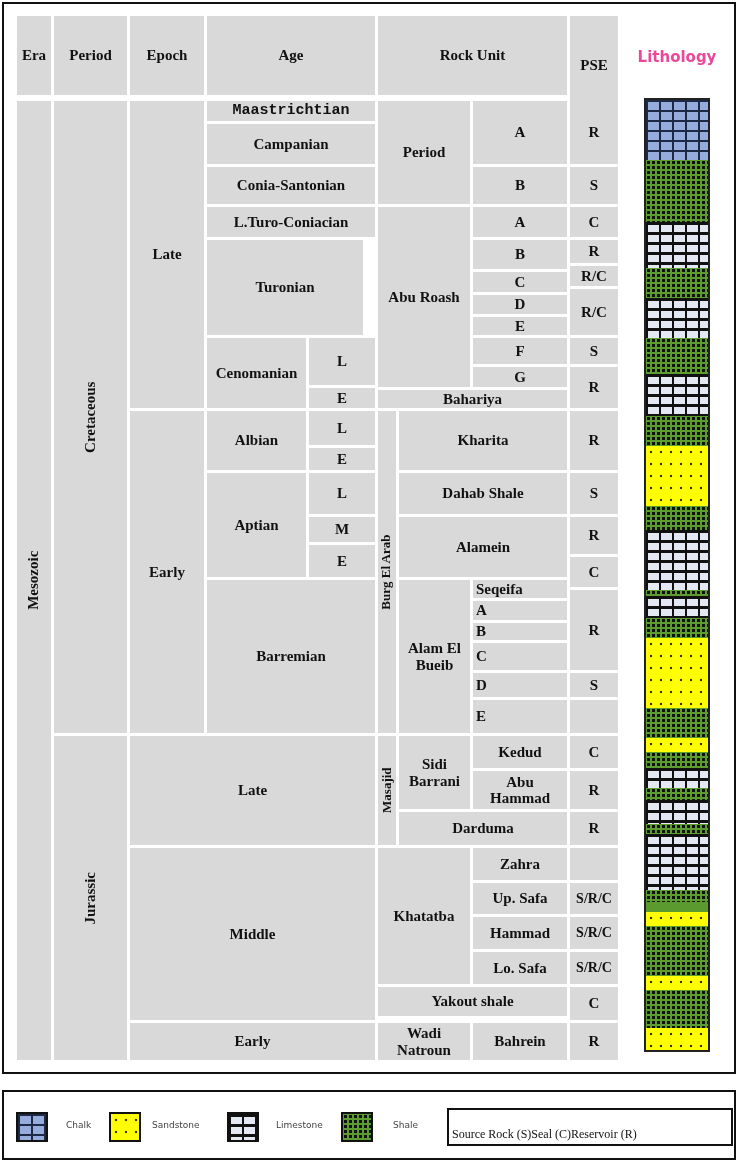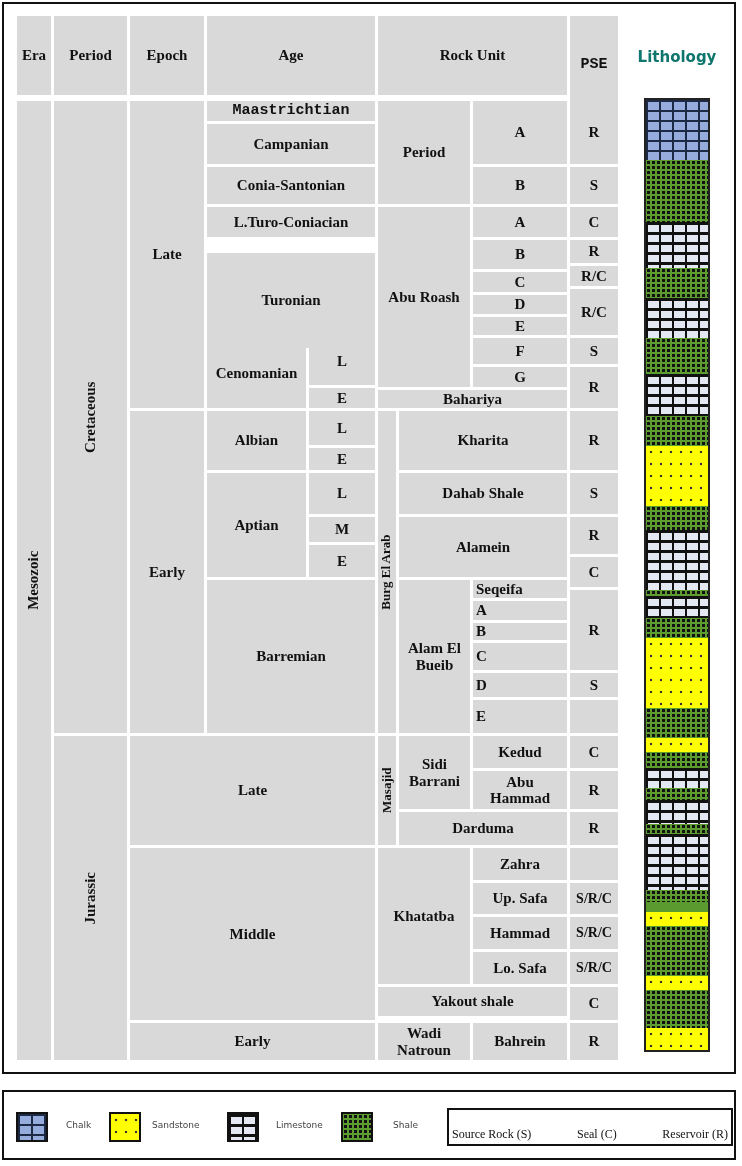--- a/index.html
+++ b/index.html
@@ -7,21 +7,21 @@
          font-family:"Liberation Serif", "DejaVu Serif", serif; }
   .frame { position:absolute; left:2px; top:2px; width:734px; height:1072px;
            border:2px solid #111; box-sizing:border-box; background:#fff; }
   .cell { position:absolute; background:#d9d9d9; display:flex; align-items:center;
           justify-content:center; text-align:center; font-weight:bold; color:#111;
           font-size:15px; line-height:1.1; box-sizing:border-box; }
   .hdr { font-size:15px; }
   .left { justify-content:flex-start; padding-left:3px; }
   .vert span { display:inline-block; transform:rotate(-90deg); white-space:nowrap; }
   .litho-title { position:absolute; left:632px; top:48px; width:90px; text-align:center;
-                 font-family:"DejaVu Sans", sans-serif; font-weight:bold; font-size:15px; color:#0f766e; }
+                 font-family:"DejaVu Sans", sans-serif; font-weight:bold; font-size:15px; color:#ec4899; }
   .column { position:absolute; left:644px; top:98px; width:66px; height:954px;
             border:2px solid #222; box-sizing:border-box; overflow:hidden; background:#5a9a2e; }
   .seg { position:absolute; left:0; width:100%; }
   .chalk { background-color:#95acdc;
     background-image:
       linear-gradient(#1d2a45 2px, transparent 2px),
       linear-gradient(90deg, #1d2a45 2px, transparent 2px);
     background-size:13px 10px, 13px 10px; }
   .lime { background-color:#e4e8f2;
     background-image:
@@ -35,33 +35,33 @@
     background-image: radial-gradient(circle, #333 1.2px, transparent 1.6px);
     background-size:10px 12px; }
   .legend { position:absolute; left:2px; top:1090px; width:734px; height:70px;
             border:2px solid #111; box-sizing:border-box; background:#fff; }
   .sw { position:absolute; top:20px; width:32px; height:30px; border:2px solid #111; box-sizing:border-box; }
   .swl { position:absolute; top:28px; font-family:"DejaVu Sans", sans-serif; font-size:9px; color:#444; }
   .pse-box { position:absolute; left:443px; top:16px; width:286px; height:38px;
              border:2px solid #111; box-sizing:border-box; font-size:12px; color:#111;
              font-family:"Liberation Serif", serif; }
   .pse-title { position:absolute; left:0; right:0; top:2px; text-align:center; }
-  .pse-row { position:absolute; left:3px; right:3px; top:17px; display:flex; justify-content:space-between; }
+  .pse-row { position:absolute; left:3px; right:3px; top:17px; display:flex; justify-content:flex-start; }
 </style>
 </head>
 <body>
 
 <div class="frame"></div>
 
 <div class="cell hdr" style="left:17px;top:16px;width:34px;height:79px;">Era</div>
 <div class="cell hdr" style="left:54px;top:16px;width:73px;height:79px;">Period</div>
 <div class="cell hdr" style="left:130px;top:16px;width:74px;height:79px;">Epoch</div>
 <div class="cell hdr" style="left:207px;top:16px;width:168px;height:79px;">Age</div>
 <div class="cell hdr" style="left:378px;top:16px;width:189px;height:79px;">Rock Unit</div>
-<div class="cell hdr" style="left:570px;top:16px;width:48px;height:98px;font-family:Liberation Mono, monospace;">PSE</div>
+<div class="cell hdr" style="left:570px;top:16px;width:48px;height:98px;">PSE</div>
 <div class="litho-title">Lithology</div>
 
 <div class="cell vert" style="left:17px;top:101px;width:34px;height:959px;">
     <span>Mesozoic</span>
   </div>
 
 <div class="cell vert" style="left:54px;top:101px;width:73px;height:632px;">
     <span>Cretaceous</span>
   </div>
 <div class="cell vert" style="left:54px;top:736px;width:73px;height:324px;">
@@ -71,21 +71,21 @@
 <div class="cell" style="left:130px;top:101px;width:74px;height:307px;">Late</div>
 <div class="cell" style="left:130px;top:411px;width:74px;height:322px;">Early</div>
 <div class="cell" style="left:130px;top:736px;width:245px;height:109px;">Late</div>
 <div class="cell" style="left:130px;top:848px;width:245px;height:172px;">Middle</div>
 <div class="cell" style="left:130px;top:1023px;width:245px;height:37px;">Early</div>
 
 <div class="cell" style="left:207px;top:101px;width:168px;height:20px;font-family:Liberation Mono, monospace;">Maastrichtian</div>
 <div class="cell" style="left:207px;top:124px;width:168px;height:40px;">Campanian</div>
 <div class="cell" style="left:207px;top:167px;width:168px;height:37px;">Conia-Santonian</div>
 <div class="cell" style="left:207px;top:207px;width:168px;height:30px;">L.Turo-Coniacian</div>
-<div class="cell" style="left:207px;top:253px;width:168px;height:95px;">Turonian</div>
+<div class="cell" style="left:207px;top:240px;width:156px;height:95px;">Turonian</div>
 <div class="cell" style="left:207px;top:338px;width:99px;height:70px;">Cenomanian</div>
 <div class="cell" style="left:309px;top:338px;width:66px;height:47px;">L</div>
 <div class="cell" style="left:309px;top:388px;width:66px;height:20px;">E</div>
 <div class="cell" style="left:207px;top:411px;width:99px;height:59px;">Albian</div>
 <div class="cell" style="left:309px;top:411px;width:66px;height:34px;">L</div>
 <div class="cell" style="left:309px;top:448px;width:66px;height:22px;">E</div>
 <div class="cell" style="left:207px;top:473px;width:99px;height:104px;">Aptian</div>
 <div class="cell" style="left:309px;top:473px;width:66px;height:41px;">L</div>
 <div class="cell" style="left:309px;top:517px;width:66px;height:25px;">M</div>
 <div class="cell" style="left:309px;top:545px;width:66px;height:32px;">E</div>

